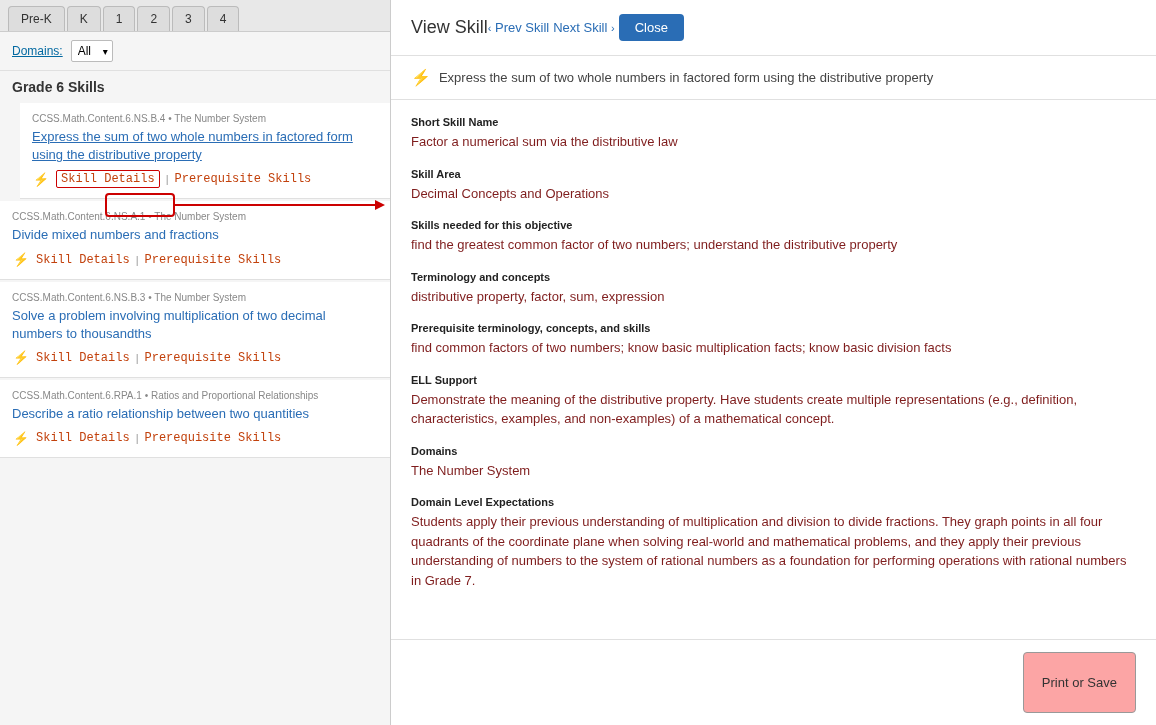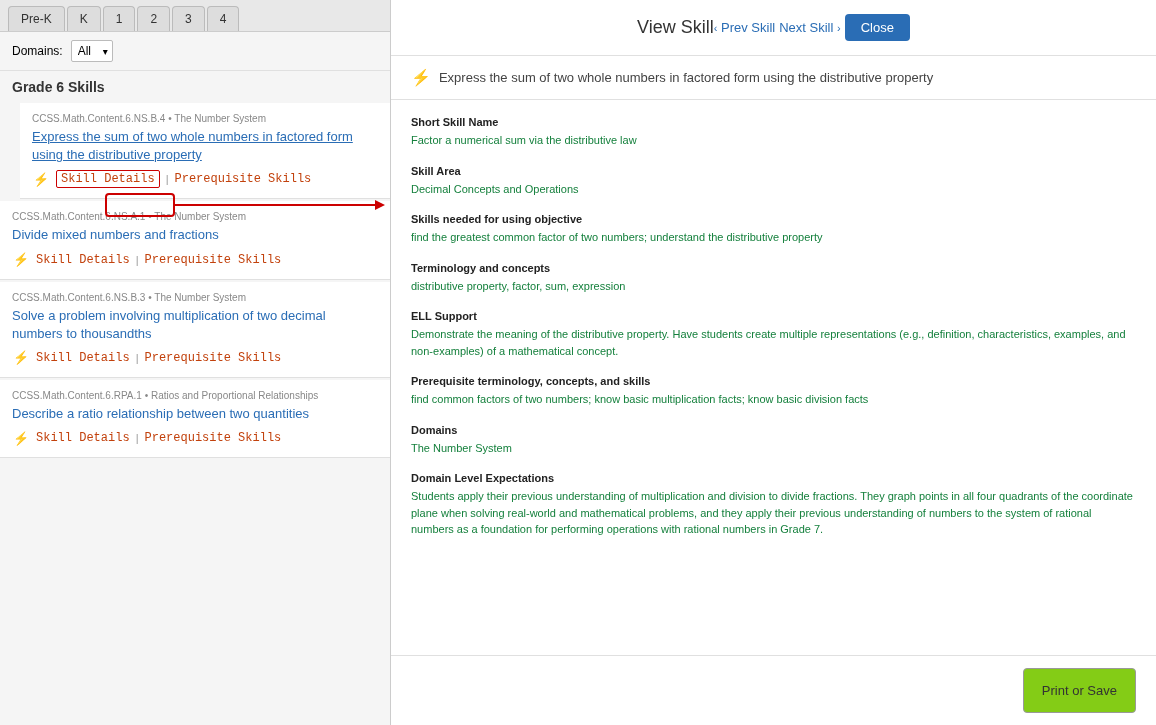--- a/index.html
+++ b/index.html
@@ -35,21 +35,21 @@
     }
 
     .domains-row {
       display: flex;
       align-items: center;
       padding: 8px 12px;
       gap: 8px;
       background: #f5f5f5;
       border-bottom: 1px solid #e0e0e0;
     }
-    .domains-label { font-size: 12px; color: #000000; }
+    .domains-label { font-size: 12px; color: #0369a1; text-decoration: underline; }
     .domains-select {
       padding: 3px 20px 3px 6px;
       border: 1px solid #bbb;
       border-radius: 2px;
       background: #fff;
       font-size: 12px;
       appearance: none;
       -webkit-appearance: none;
       cursor: pointer;
     }
@@ -130,21 +130,21 @@
       height: 725px;
       background: #fff;
       border-left: 1px solid #ccc;
       display: flex;
       flex-direction: column;
     }
 
     .modal-header {
       display: flex;
       align-items: center;
-      justify-content: center;
+      justify-content: flex-start;
       padding: 14px 20px;
       border-bottom: 1px solid #e0e0e0;
     }
     .modal-title {
       font-size: 18px;
       color: #333;
       font-weight: normal;
     }
     .modal-nav {
       display: flex;
@@ -191,35 +191,35 @@
     .skill-field {
       margin-bottom: 16px;
     }
     .field-label {
       font-size: 11px;
       font-weight: bold;
       color: #222;
       margin-bottom: 4px;
     }
     .field-value {
-      font-size: 11px;
-      color: #15803d;
+      font-size: 13px;
+      color: #7f1d1d;
       line-height: 1.5;
     }
 
     .modal-footer {
       display: flex;
       justify-content: flex-end;
       padding: 12px 20px;
       border-top: 1px solid #e0e0e0;
     }
     .print-save-btn {
-      background: #84cc16;
+      background: #fca5a5;
       border: 1px solid #999;
-      padding: 14px 18px;
+      padding: 22px 18px;
       border-radius: 4px;
       cursor: pointer;
       font-size: 13px;
       color: #333;
     }
 
     
     .overlay-svg {
       position: absolute;
       top: 130px;
@@ -335,40 +335,40 @@
       <div class="field-label">Short Skill Name</div>
       <div class="field-value">Factor a numerical sum via the distributive law</div>
     </div>
 
     <div class="skill-field">
       <div class="field-label">Skill Area</div>
       <div class="field-value">Decimal Concepts and Operations</div>
     </div>
 
     <div class="skill-field">
-      <div class="field-label">Skills needed for using objective</div>
+      <div class="field-label">Skills needed for this objective</div>
       <div class="field-value">find the greatest common factor of two numbers; understand the distributive property</div>
     </div>
 
     <div class="skill-field">
       <div class="field-label">Terminology and concepts</div>
       <div class="field-value">distributive property, factor, sum, expression</div>
     </div>
 
     <div class="skill-field">
+      <div class="field-label">Prerequisite terminology, concepts, and skills</div>
+      <div class="field-value">find common factors of two numbers; know basic multiplication facts; know basic division facts</div>
+    </div>
+
+    <div class="skill-field">
       <div class="field-label">ELL Support</div>
       <div class="field-value">Demonstrate the meaning of the distributive property. Have students create multiple representations (e.g., definition, characteristics, examples, and non-examples) of a mathematical concept.</div>
     </div>
 
     <div class="skill-field">
-      <div class="field-label">Prerequisite terminology, concepts, and skills</div>
-      <div class="field-value">find common factors of two numbers; know basic multiplication facts; know basic division facts</div>
-    </div>
-
-    <div class="skill-field">
       <div class="field-label">Domains</div>
       <div class="field-value">The Number System</div>
     </div>
 
     <div class="skill-field">
       <div class="field-label">Domain Level Expectations</div>
       <div class="field-value">Students apply their previous understanding of multiplication and division to divide fractions. They graph points in all four quadrants of the coordinate plane when solving real-world and mathematical problems, and they apply their previous understanding of numbers to the system of rational numbers as a foundation for performing operations with rational numbers in Grade 7.</div>
     </div>
   </div>
 

